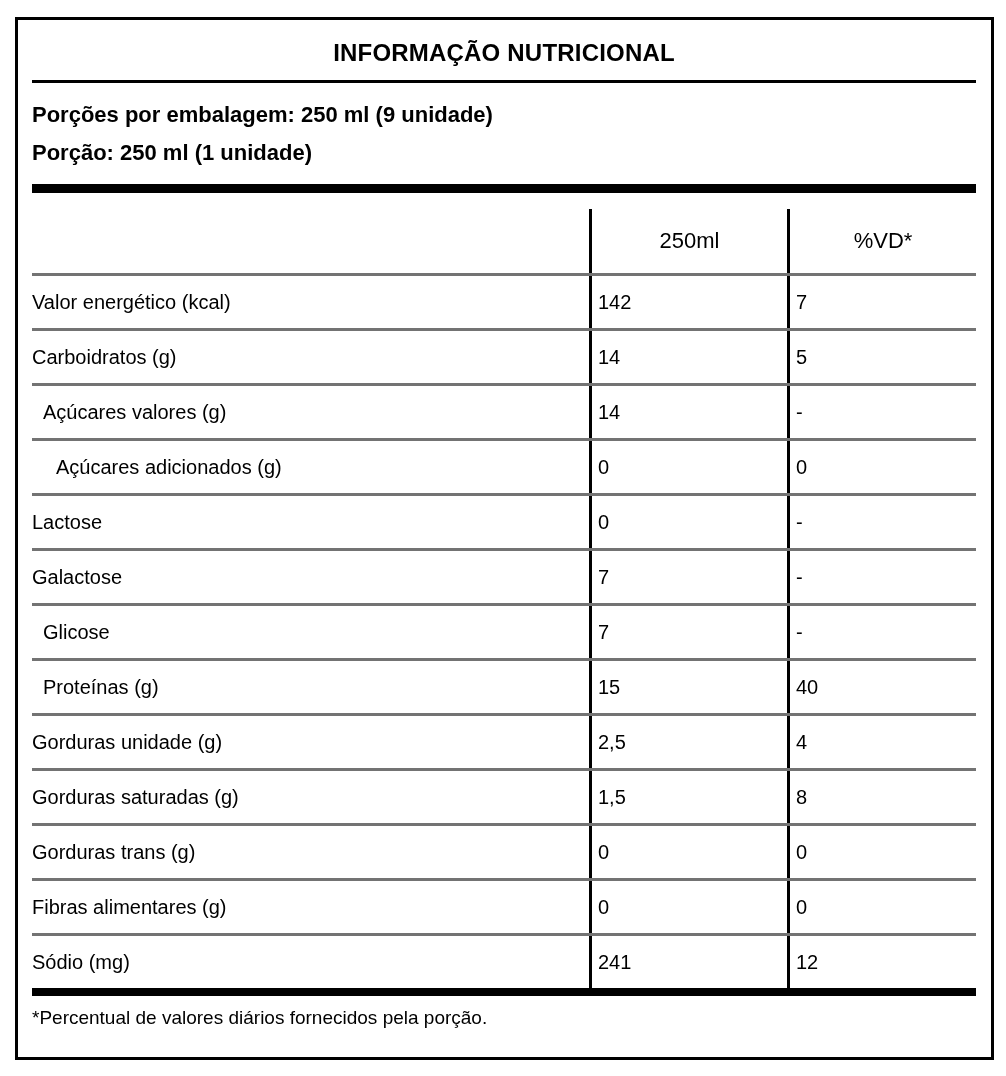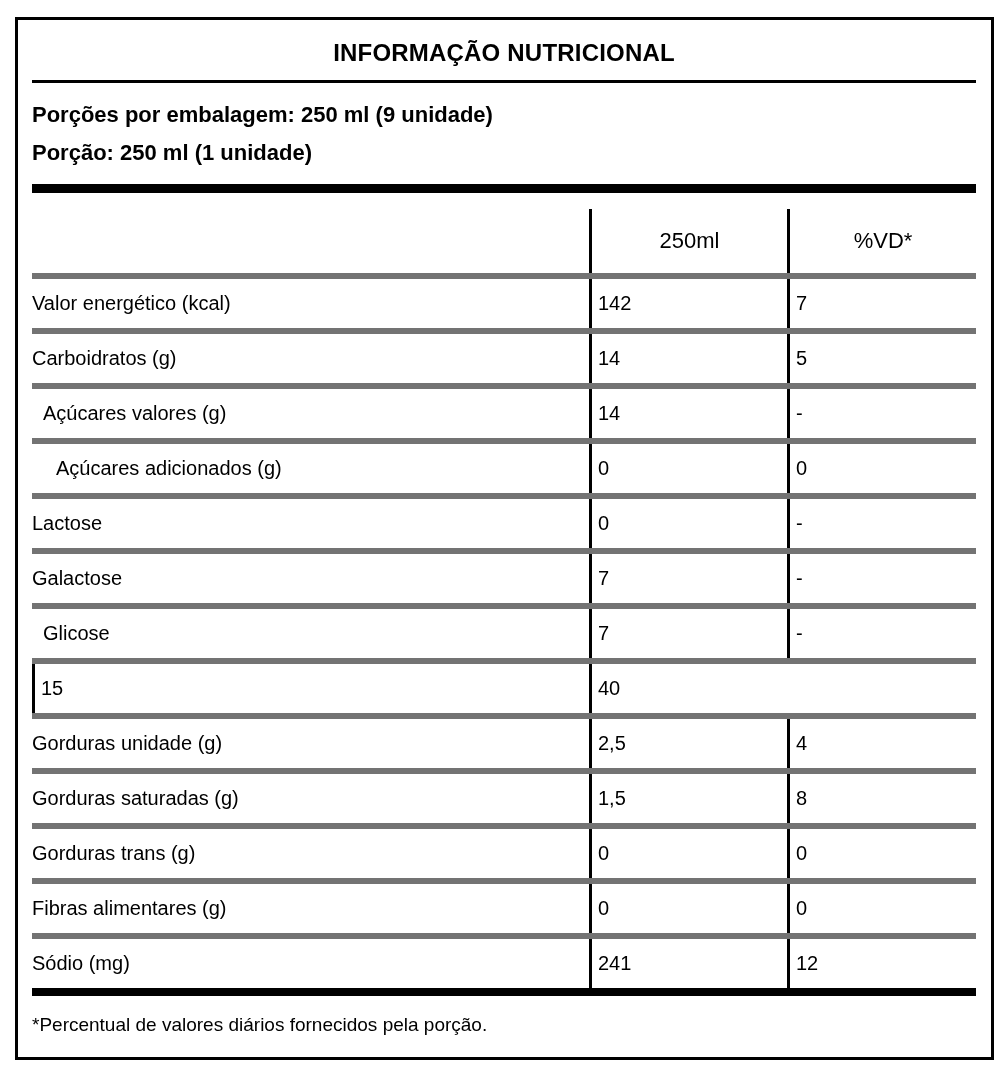--- a/index.html
+++ b/index.html
@@ -42,21 +42,21 @@
     height: 9px;
     background: #000000;
     margin-top: 19px;
   }
   .table-gap { height: 16px; }
   .ntable { width: 944px; }
   .row {
     display: grid;
     grid-template-columns: 557px 198px 189px;
     height: 55px;
-    border-top: 6px solid #737373;
+    border-top: 3px solid #737373;
   }
   .row.header {
     height: 64px;
     border-top: none;
   }
   .cell {
     display: flex;
     align-items: center;
     font-size: 20px;
     overflow: hidden;
@@ -72,21 +72,21 @@
     font-size: 22px;
     font-weight: normal;
   }
   .cell.label.ind1 { padding-left: 11px; }
   .cell.label.ind2 { padding-left: 24px; }
   .thick-bar.bottom {
     margin-top: 0;
     height: 8px;
   }
   .footnote {
-    margin-top: 18px;
+    margin-top: 11px;
     font-size: 19px;
     line-height: 22px;
   }
 </style>
 </head>
 <body>
 
 <div class="panel">
 
   <div class="title">INFORMAÇÃO NUTRICIONAL</div>
@@ -143,20 +143,21 @@
       <div class="cell col-vd">-</div>
     </div>
 
     <div class="row">
       <div class="cell label ind1">Glicose</div>
       <div class="cell col-amount">7</div>
       <div class="cell col-vd">-</div>
     </div>
 
     <div class="row">
+      <div class="cell label ind1">Proteínas (g)</div>
       <div class="cell col-amount">15</div>
       <div class="cell col-vd">40</div>
     </div>
 
     <div class="row">
       <div class="cell label">Gorduras unidade (g)</div>
       <div class="cell col-amount">2,5</div>
       <div class="cell col-vd">4</div>
     </div>
 

